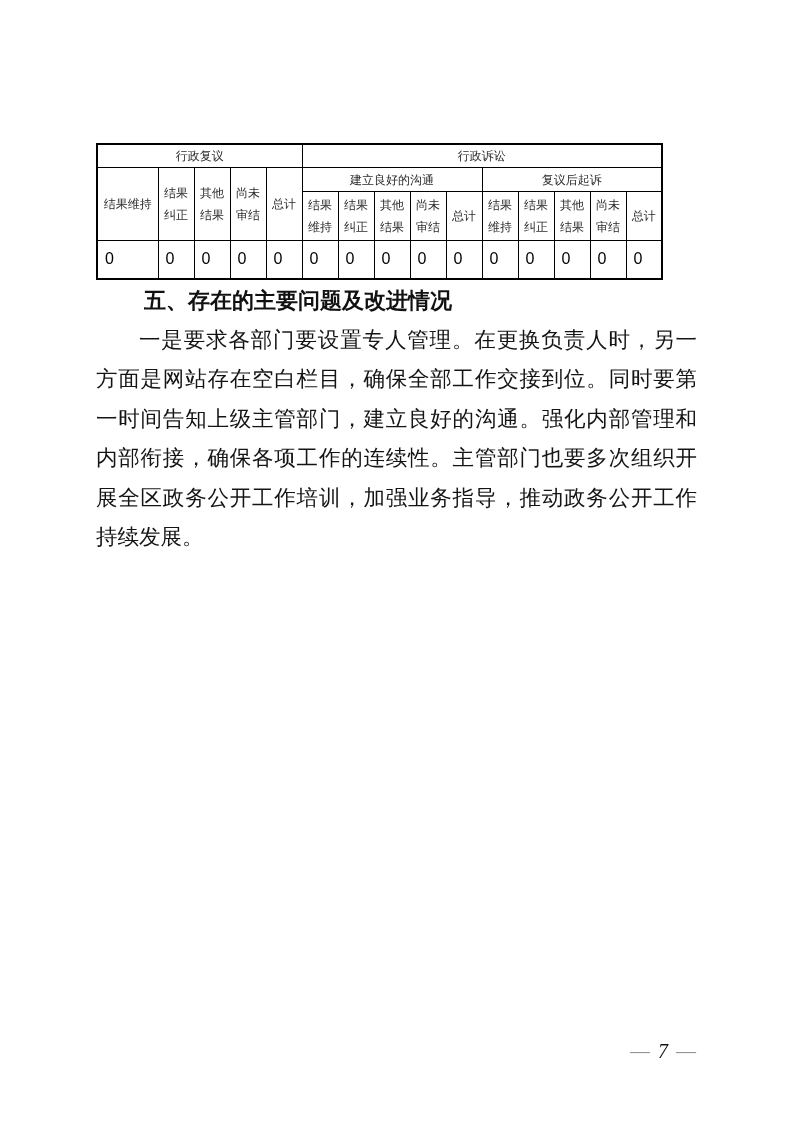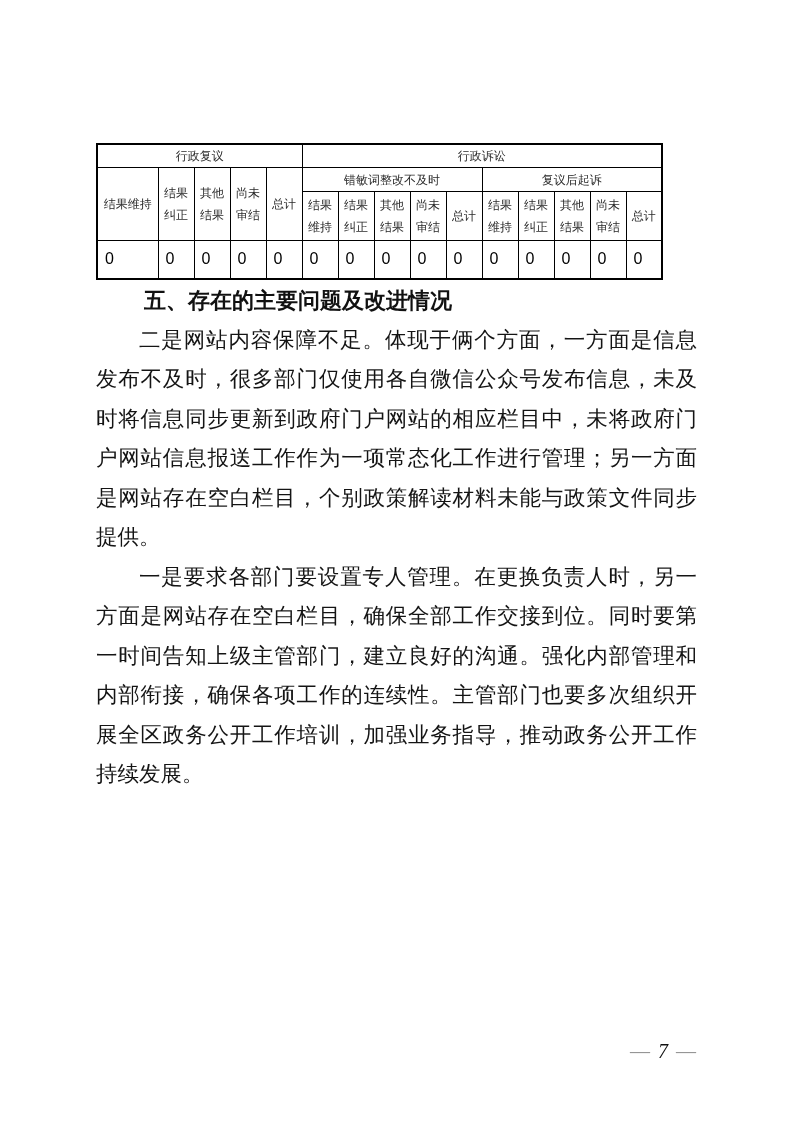--- a/index.html
+++ b/index.html
@@ -117,21 +117,21 @@
     </tr>
     <tr class="r-subgroups">
       <td rowspan="2" class="tallhead">结果维持</td>
       <td rowspan="2" class="tallhead">结果
 纠正</td>
       <td rowspan="2" class="tallhead">其他
 结果</td>
       <td rowspan="2" class="tallhead">尚未
 审结</td>
       <td rowspan="2" class="tallhead">总计</td>
-      <td colspan="5">错敏词整改不及时</td>
+      <td colspan="5">建立良好的沟通</td>
       <td colspan="5">复议后起诉</td>
     </tr>
     <tr class="r-cols">
       <td>结果
 维持</td>
       <td>结果
 纠正</td>
       <td>其他
 结果</td>
       <td>尚未
@@ -162,21 +162,20 @@
       <td>0</td>
       <td>0</td>
       <td>0</td>
       <td>0</td>
     </tr>
   </tbody>
     </table>
 
   <div class="content">
     <div class="section-title">五、存在的主要问题及改进情况</div>
-    <p class="para">二是网站内容保障不足。体现于俩个方面，一方面是信息发布不及时，很多部门仅使用各自微信公众号发布信息，未及时将信息同步更新到政府门户网站的相应栏目中，未将政府门户网站信息报送工作作为一项常态化工作进行管理；另一方面是网站存在空白栏目，个别政策解读材料未能与政策文件同步提供。</p>
     <p class="para">一是要求各部门要设置专人管理。在更换负责人时，另一方面是网站存在空白栏目，确保全部工作交接到位。同时要第一时间告知上级主管部门，建立良好的沟通。强化内部管理和内部衔接，确保各项工作的连续性。主管部门也要多次组织开展全区政务公开工作培训，加强业务指导，推动政务公开工作持续发展。</p>
   </div>
 
   <div class="footer">
     <span class="dash">—</span><span class="num">7</span><span class="dash">—</span>
   </div>
 
 </div>
 
 </body></html>

